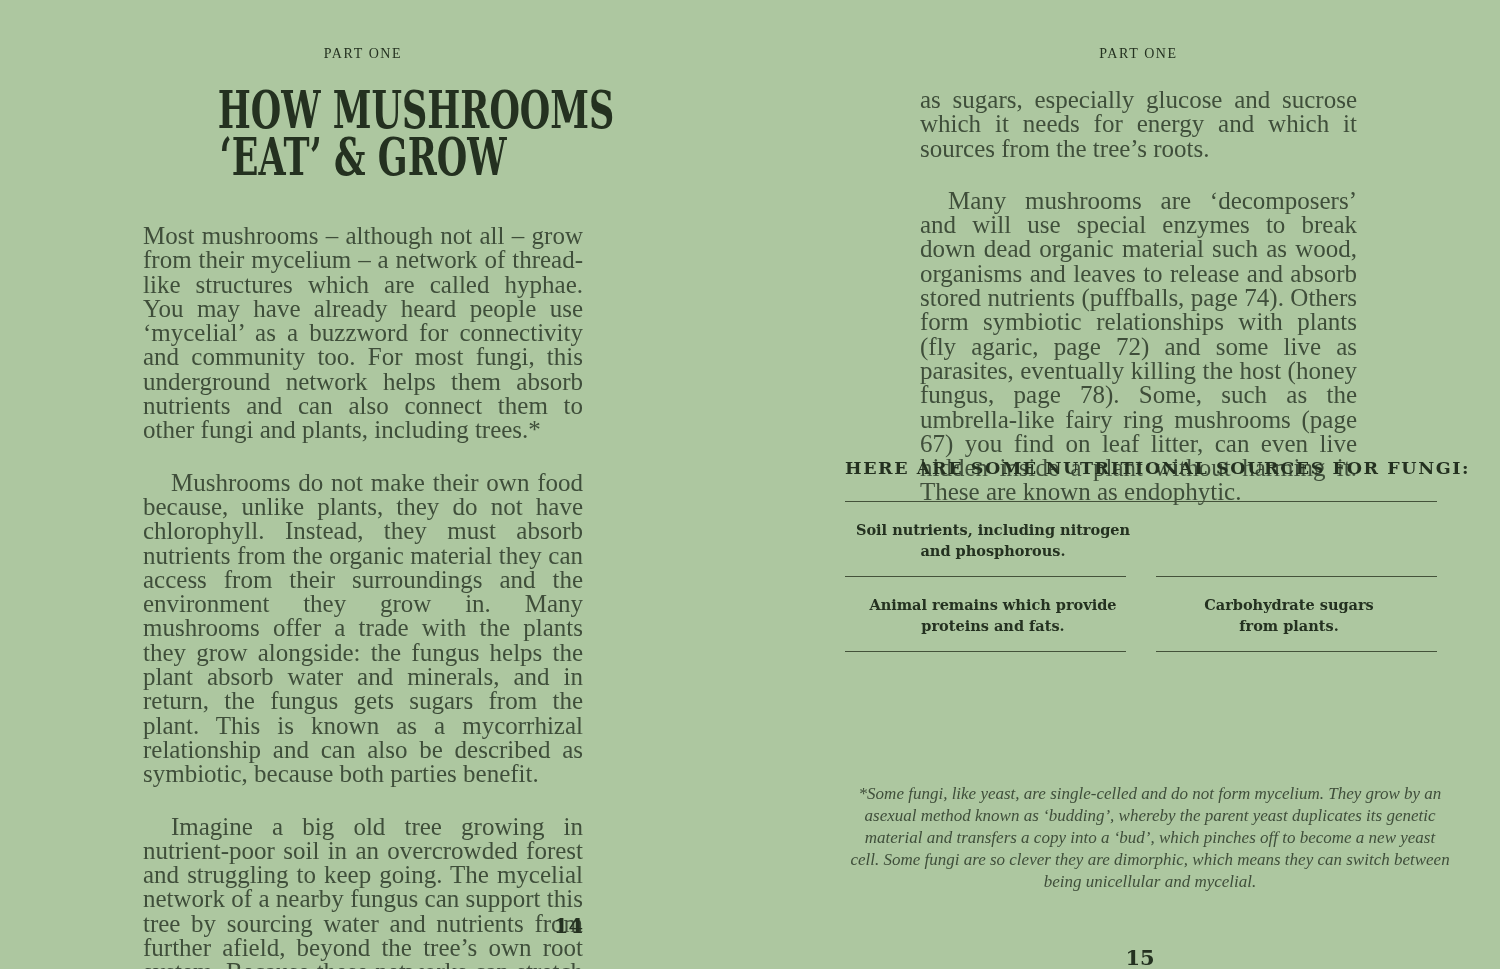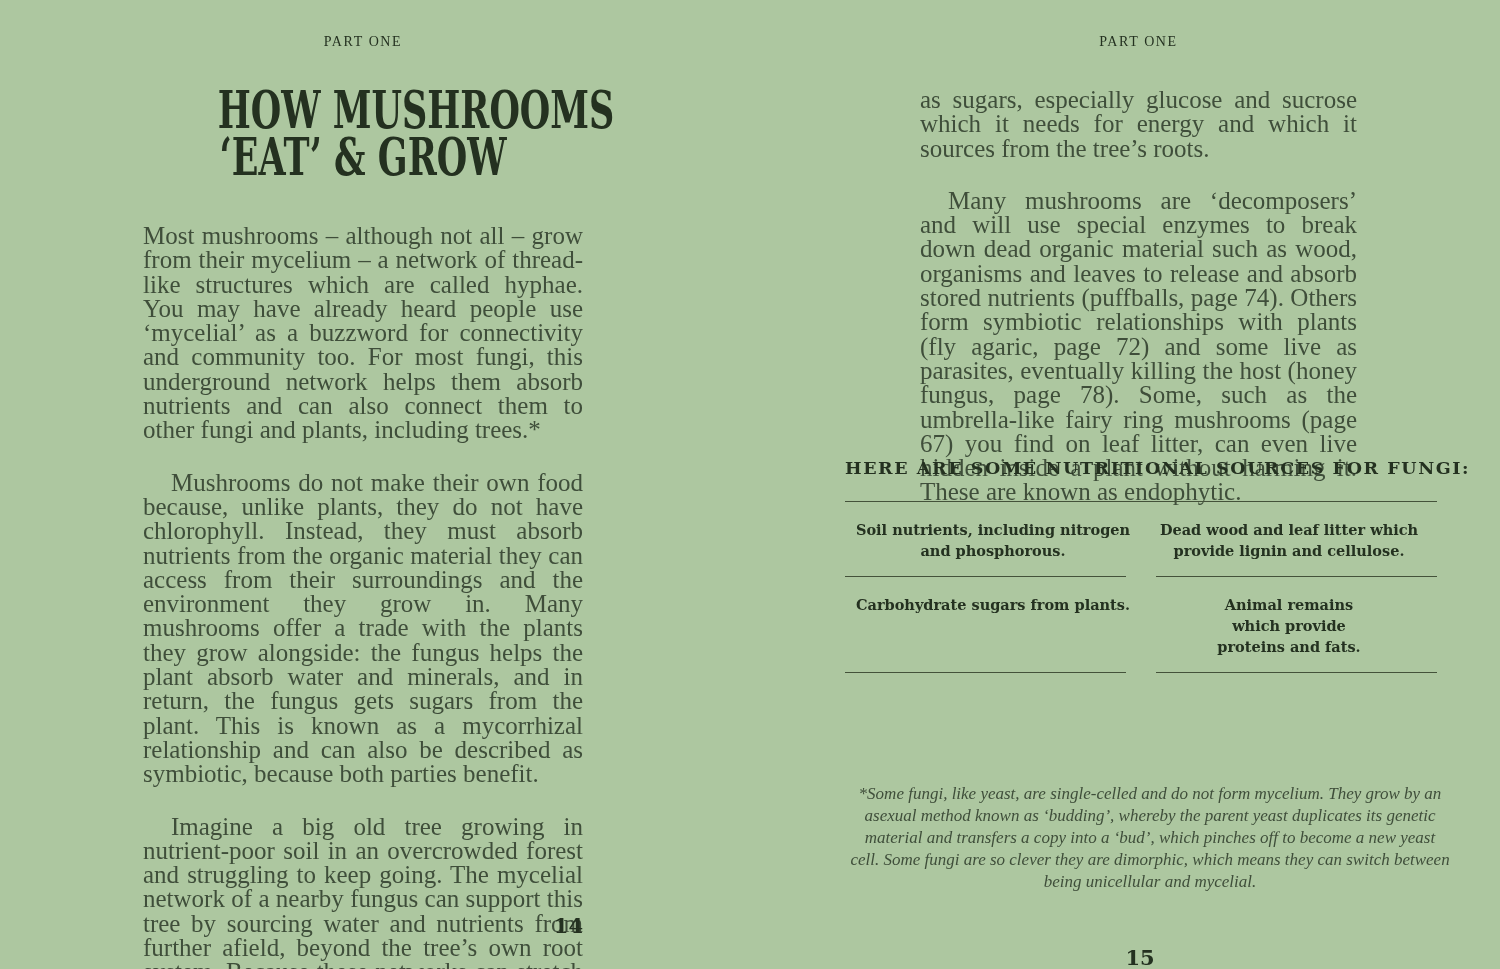--- a/index.html
+++ b/index.html
@@ -16,21 +16,21 @@
     color: var(--body-text);
     overflow: hidden;
   }
   .spread { position: relative; width: 1500px; height: 969px; }
   .page { position: absolute; top: 0; width: 750px; height: 969px; }
   .page-left { left: 0; }
   .page-right { left: 750px; }
 
   .running-head {
     position: absolute;
-    top: 34px;
+    top: 46px;
     text-align: center;
     font-size: 14px;
     letter-spacing: 1.6px;
     color: var(--ink);
     font-weight: 400;
   }
   .page-left .running-head { left: 143px; width: 440px; }
   .page-right .running-head { left: 170px; width: 437px; }
 
   .chapter-title {
@@ -150,29 +150,28 @@
     <div class="body-copy">
       <p class="para">as sugars, especially glucose and sucrose which it needs for energy and which it sources from the tree’s roots.</p>
       <p class="para indent">Many mushrooms are ‘decomposers’ and will use special enzymes to break down dead organic material such as wood, organisms and leaves to release and absorb stored nutrients (puffballs, page 74). Others form symbiotic relationships with plants (fly agaric, page 72) and some live as parasites, eventually killing the host (honey fungus, page 78). Some, such as the umbrella-like fairy ring mushrooms (page 67) you find on leaf litter, can even live hidden inside a plant without harming it. These are known as endophytic.</p>
     </div>
 
     <div class="nutrition">
       <h2 class="nutrition-heading">HERE ARE SOME NUTRITIONAL SOURCES FOR FUNGI:</h2>
       <div class="rule-full"></div>
       <div class="nutrition-grid row-1">
         <div class="nutrition-cell"><span class="cell-inner">Soil nutrients, including nitrogen and phosphorous.</span></div>
-        <div class="nutrition-cell"><span class="cell-inner">Dead wood and leaf litter which provide lignin and cellulose.</span></div>
       </div>
       <div class="rules-row">
         <div class="rule-half"></div>
         <div class="rule-half"></div>
       </div>
       <div class="nutrition-grid row-2">
+        <div class="nutrition-cell"><span class="cell-inner">Animal remains which provide proteins and fats.</span></div>
         <div class="nutrition-cell"><span class="cell-inner">Carbohydrate sugars from plants.</span></div>
-        <div class="nutrition-cell"><span class="cell-inner">Animal remains which provide proteins and fats.</span></div>
       </div>
       <div class="rules-row">
         <div class="rule-half"></div>
         <div class="rule-half"></div>
       </div>
     </div>
 
     <p class="footnote">*Some fungi, like yeast, are single-celled and do not form mycelium. They grow by an asexual method known as ‘budding’, whereby the parent yeast duplicates its genetic material and transfers a copy into a ‘bud’, which pinches off to become a new yeast cell. Some fungi are so clever they are dimorphic, which means they can switch between being unicellular and mycelial.</p>
     <div class="folio">15</div>
   </section>

